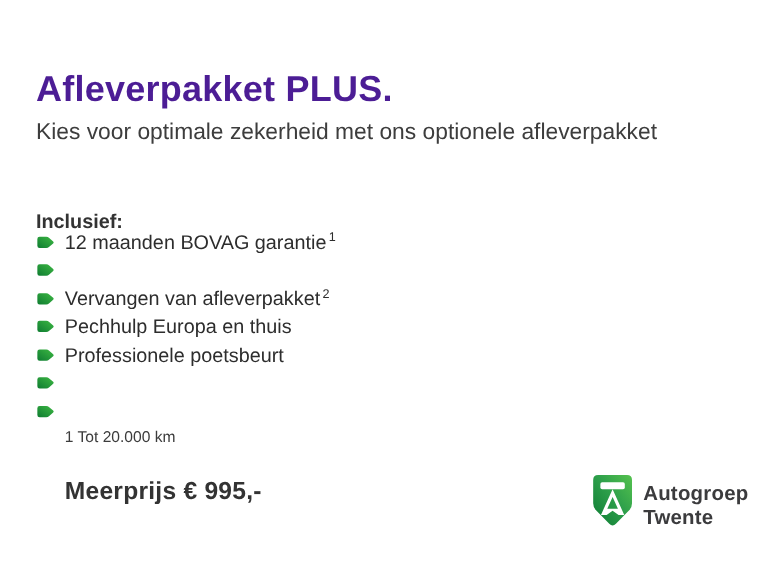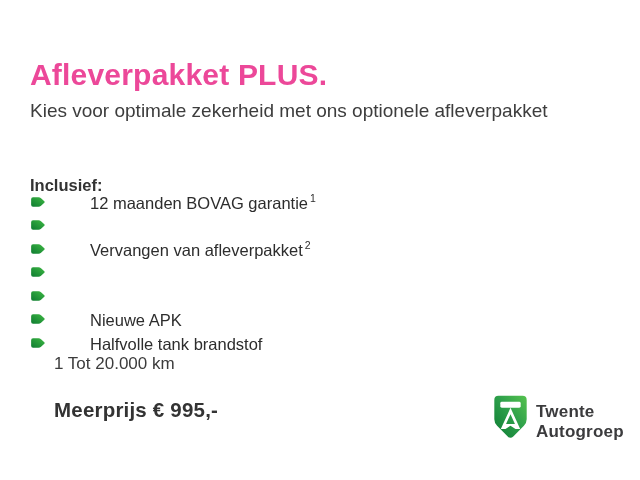--- a/index.html
+++ b/index.html
@@ -2,40 +2,40 @@
 <html><head>
 <meta charset="utf-8">
 <style>
   html,body{margin:0;padding:0;background:#ffffff;}
   .canvas{
     position:relative;width:640px;height:480px;background:#ffffff;overflow:hidden;
     font-family:"Liberation Sans", sans-serif;color:#3b3b3b;
   }
   .page-title{
     position:absolute;left:30px;top:58px;margin:0;
-    font-size:30px;font-weight:700;color:#ec4899;letter-spacing:.2px;
+    font-size:30px;font-weight:700;color:#4c1d95;letter-spacing:.2px;
   }
   .subtitle{
     position:absolute;left:30px;top:99px;
     font-size:19px;line-height:24.5px;color:#3d3d3d;
   }
   .includes-label{
     position:absolute;left:30px;top:176px;
     font-size:16.5px;font-weight:700;color:#333333;
   }
   .feature-list{
     position:absolute;left:30px;top:190px;display:flex;flex-direction:column;
   }
   .feature-row{display:flex;align-items:center;height:23.5px;}
   .bullet{width:16px;height:12px;margin-right:8px;flex:0 0 auto;display:block;}
-  .feature-text{font-size:16.5px;color:#2d2d2d;white-space:nowrap;margin-left:36px;}
+  .feature-text{font-size:16.5px;color:#2d2d2d;white-space:nowrap;}
   .feature-sup{font-size:10.5px;vertical-align:super;margin-left:2px;color:#2d2d2d;}
   .footnotes{
     position:absolute;left:54px;top:356px;
-    font-size:17px;line-height:16.5px;color:#3c3c3c;
+    font-size:13px;line-height:16.5px;color:#3c3c3c;
   }
   .price{
     position:absolute;left:54px;top:398px;
     font-size:20.5px;font-weight:700;color:#333333;letter-spacing:.2px;text-align:right;
   }
   .brand{
     position:absolute;left:492px;top:394px;display:flex;align-items:flex-start;
   }
   .brand-shield{width:37px;height:47px;display:block;}
   .brand-name{
@@ -85,53 +85,53 @@
     <div class="feature-row">
       <svg class="bullet" viewBox="0 0 17 12">
           <path d="M1.2 3 Q1.2 1 3.2 1 L9 1 Q10.6 1 11.7 2.1 L15.2 5.1 Q16.2 6 15.2 6.9 L11.7 9.9 Q10.6 11 9 11 L3.2 11 Q1.2 11 1.2 9 Z" fill="url(#gradBullet)"></path>
         </svg>
       <span class="feature-text"><span>Vervangen van afleverpakket</span><span class="feature-sup">2</span></span>
     </div>
     <div class="feature-row">
       <svg class="bullet" viewBox="0 0 17 12">
           <path d="M1.2 3 Q1.2 1 3.2 1 L9 1 Q10.6 1 11.7 2.1 L15.2 5.1 Q16.2 6 15.2 6.9 L11.7 9.9 Q10.6 11 9 11 L3.2 11 Q1.2 11 1.2 9 Z" fill="url(#gradBullet)"></path>
         </svg>
+      <span class="feature-text"><span>Pechhulp Europa en thuis</span><span class="feature-sup"></span></span>
+    </div>
+    <div class="feature-row">
+      <svg class="bullet" viewBox="0 0 17 12">
+          <path d="M1.2 3 Q1.2 1 3.2 1 L9 1 Q10.6 1 11.7 2.1 L15.2 5.1 Q16.2 6 15.2 6.9 L11.7 9.9 Q10.6 11 9 11 L3.2 11 Q1.2 11 1.2 9 Z" fill="url(#gradBullet)"></path>
+        </svg>
+      <span class="feature-text"><span>Professionele poetsbeurt</span><span class="feature-sup"></span></span>
     </div>
     <div class="feature-row">
       <svg class="bullet" viewBox="0 0 17 12">
           <path d="M1.2 3 Q1.2 1 3.2 1 L9 1 Q10.6 1 11.7 2.1 L15.2 5.1 Q16.2 6 15.2 6.9 L11.7 9.9 Q10.6 11 9 11 L3.2 11 Q1.2 11 1.2 9 Z" fill="url(#gradBullet)"></path>
         </svg>
     </div>
     <div class="feature-row">
       <svg class="bullet" viewBox="0 0 17 12">
           <path d="M1.2 3 Q1.2 1 3.2 1 L9 1 Q10.6 1 11.7 2.1 L15.2 5.1 Q16.2 6 15.2 6.9 L11.7 9.9 Q10.6 11 9 11 L3.2 11 Q1.2 11 1.2 9 Z" fill="url(#gradBullet)"></path>
         </svg>
-      <span class="feature-text"><span>Nieuwe APK</span><span class="feature-sup"></span></span>
-    </div>
-    <div class="feature-row">
-      <svg class="bullet" viewBox="0 0 17 12">
-          <path d="M1.2 3 Q1.2 1 3.2 1 L9 1 Q10.6 1 11.7 2.1 L15.2 5.1 Q16.2 6 15.2 6.9 L11.7 9.9 Q10.6 11 9 11 L3.2 11 Q1.2 11 1.2 9 Z" fill="url(#gradBullet)"></path>
-        </svg>
-      <span class="feature-text"><span>Halfvolle tank brandstof</span><span class="feature-sup"></span></span>
     </div>
   </div>
 
   <div class="footnotes">
     <div>1 Tot 20.000 km</div>
   </div>
 
   <div class="price">Meerprijs € 995,-</div>
 
   <div class="brand">
     <svg class="brand-shield" viewBox="0 0 40 50">
       <path d="M7 1.5 L33 1.5 Q37.5 1.5 37.5 6 L37.5 27 Q37.5 31 34.5 33.8 L23 45.5 Q20 48.5 17 45.5 L5.5 33.8 Q2.5 31 2.5 27 L2.5 6 Q2.5 1.5 7 1.5 Z" fill="url(#gradShield)"></path>
       <rect x="9" y="8" width="22" height="6.5" rx="1.6" fill="#ffffff"></rect>
       <path fill-rule="evenodd" fill="#ffffff" d="M20 14.5 L30.5 37.5 L9.5 37.5 Z
            M20 21.5 L24.8 32 L15.2 32 Z
            M14.6 37.5 L20 33.8 L25.4 37.5 Z"></path>
     </svg>
     <div class="brand-name">
+      <div>Autogroep</div>
       <div>Twente</div>
-      <div>Autogroep</div>
     </div>
   </div>
 
 </div>
 
 </body></html>

